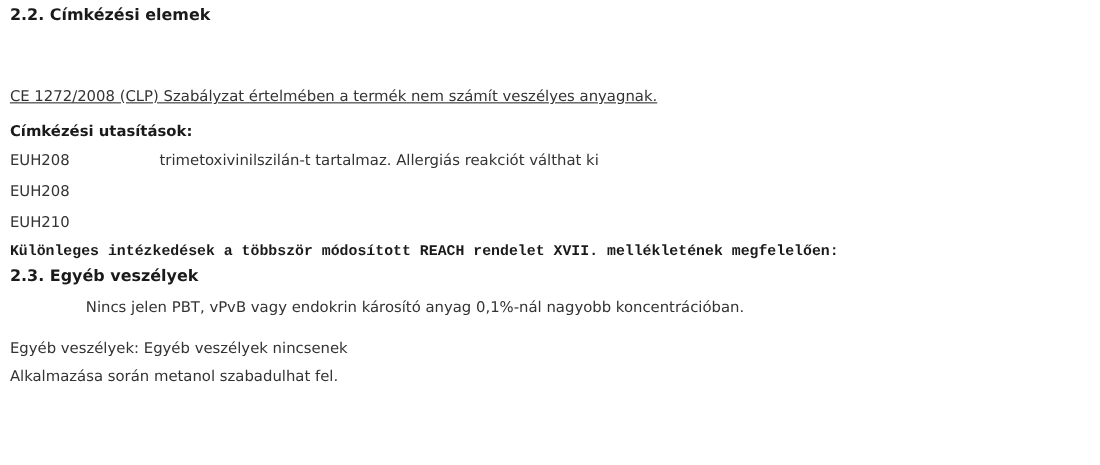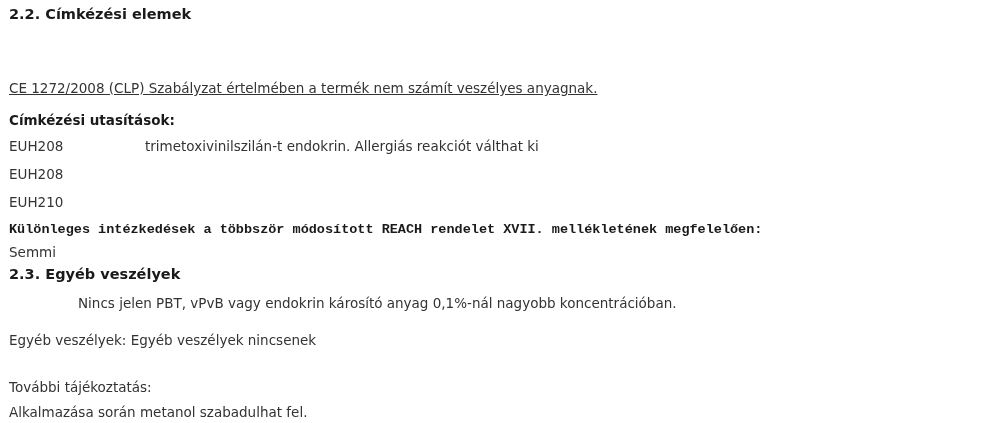--- a/index.html
+++ b/index.html
@@ -64,38 +64,36 @@
 <div class="page">
 
   <div class="line heading section-title">2.2. Címkézési elemek</div>
 
   <div class="line mt-clp">CE 1272/2008 (CLP) Szabályzat értelmében a termék nem számít veszélyes anyagnak.</div>
 
   <div class="line heading mt-special">Címkézési utasítások:</div>
 
   <div class="euh-row mt-row-first">
     <span class="euh-code">EUH208</span>
-    <span class="euh-text">trimetoxivinilszilán-t endokrin. Allergiás reakciót válthat ki</span>
+    <span class="euh-text">trimetoxivinilszilán-t tartalmaz. Allergiás reakciót válthat ki</span>
   </div>
 
   <div class="euh-row mt-row">
     <span class="euh-code">EUH208</span>
   </div>
 
   <div class="euh-row mt-row">
     <span class="euh-code">EUH210</span>
   </div>
 
   <div class="line heading mt-reach">Különleges intézkedések a többször módosított REACH rendelet XVII. mellékletének megfelelően:</div>
 
-  <div class="line mt-semmi">Semmi</div>
 
   <div class="line heading section-title mt-23">2.3. Egyéb veszélyek</div>
 
   <div class="line indented mt-pbt">Nincs jelen PBT, vPvB vagy endokrin károsító anyag 0,1%-nál nagyobb koncentrációban.</div>
 
   <div class="line mt-other">Egyéb veszélyek: Egyéb veszélyek nincsenek</div>
 
-  <div class="line mt-further">További tájékoztatás:</div>
 
   <div class="line mt-release">Alkalmazása során metanol szabadulhat fel.</div>
 
 </div>
 
 </body></html>

